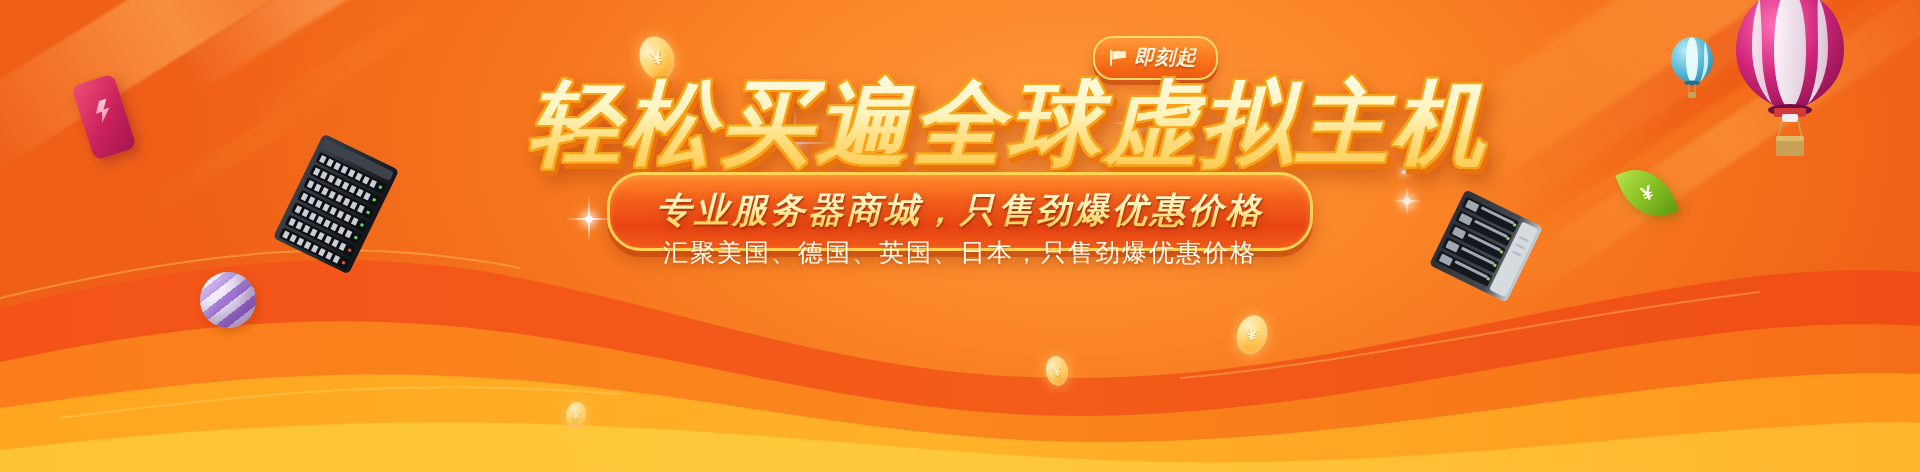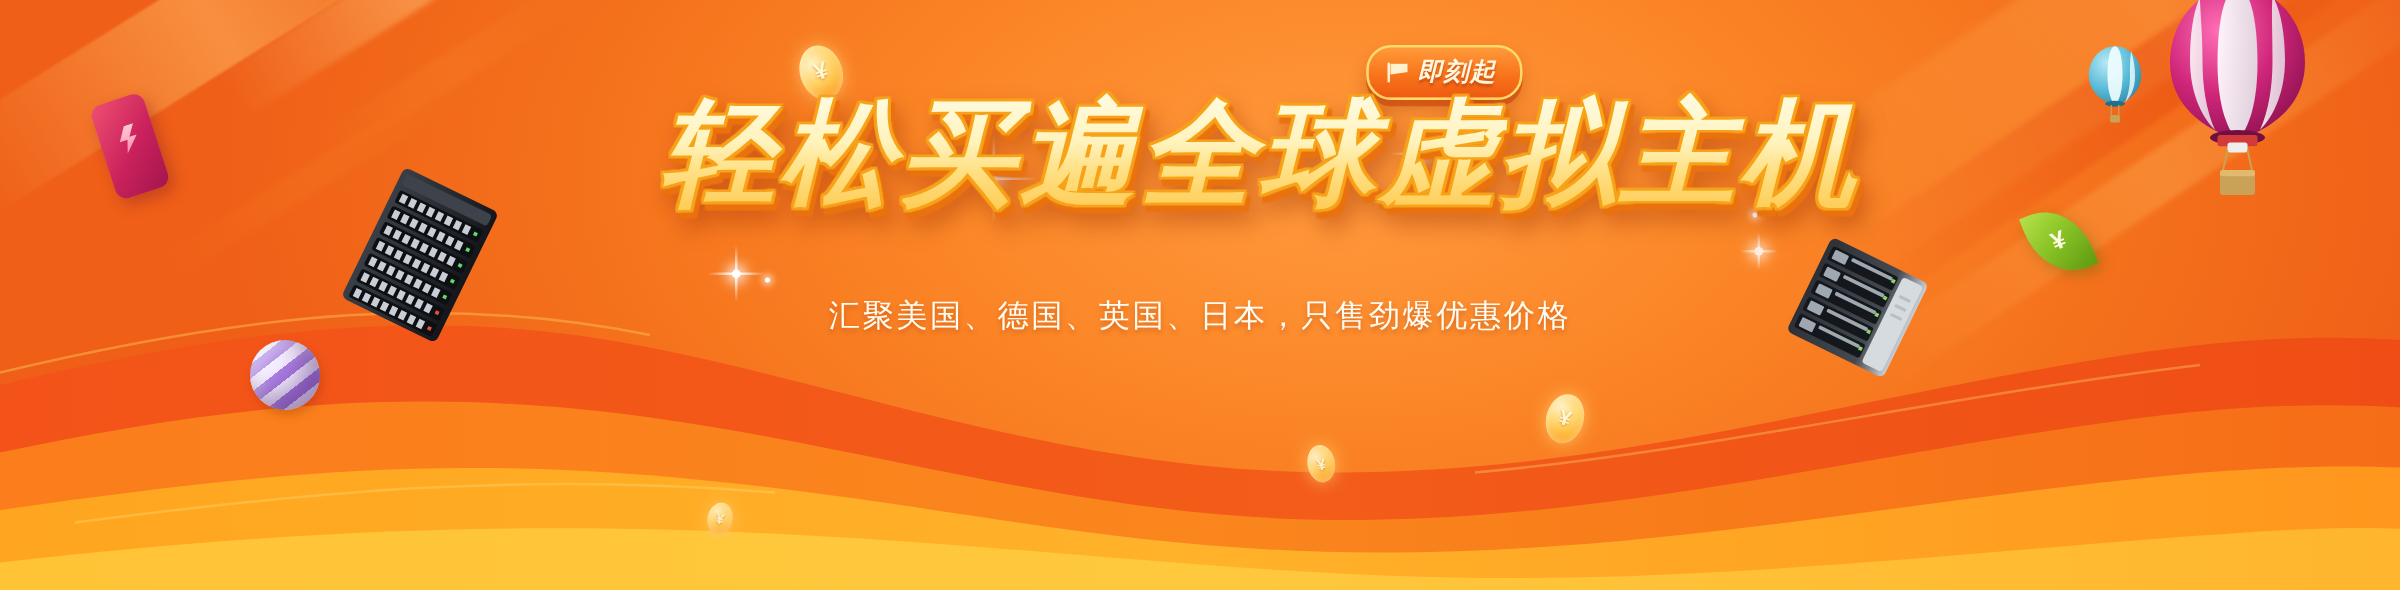--- a/index.html
+++ b/index.html
@@ -476,17 +476,22 @@
             <span class="cloth"></span>
         </span>
         <span class="btxt">即刻起</span>
       </div>
     </div>
 
     <div class="title-row">
       <div class="title">轻松买遍全球虚拟主机</div>
     </div>
 
+    <div class="pill-wrap">
+      <div class="pill">
+        <div class="pill-text">专业服务器商城，只售劲爆优惠价格</div>
+      </div>
+    </div>
 
     <div class="tagline">汇聚美国、德国、英国、日本，只售劲爆优惠价格</div>
 
   </div>
 </div>
 
 </body></html>

